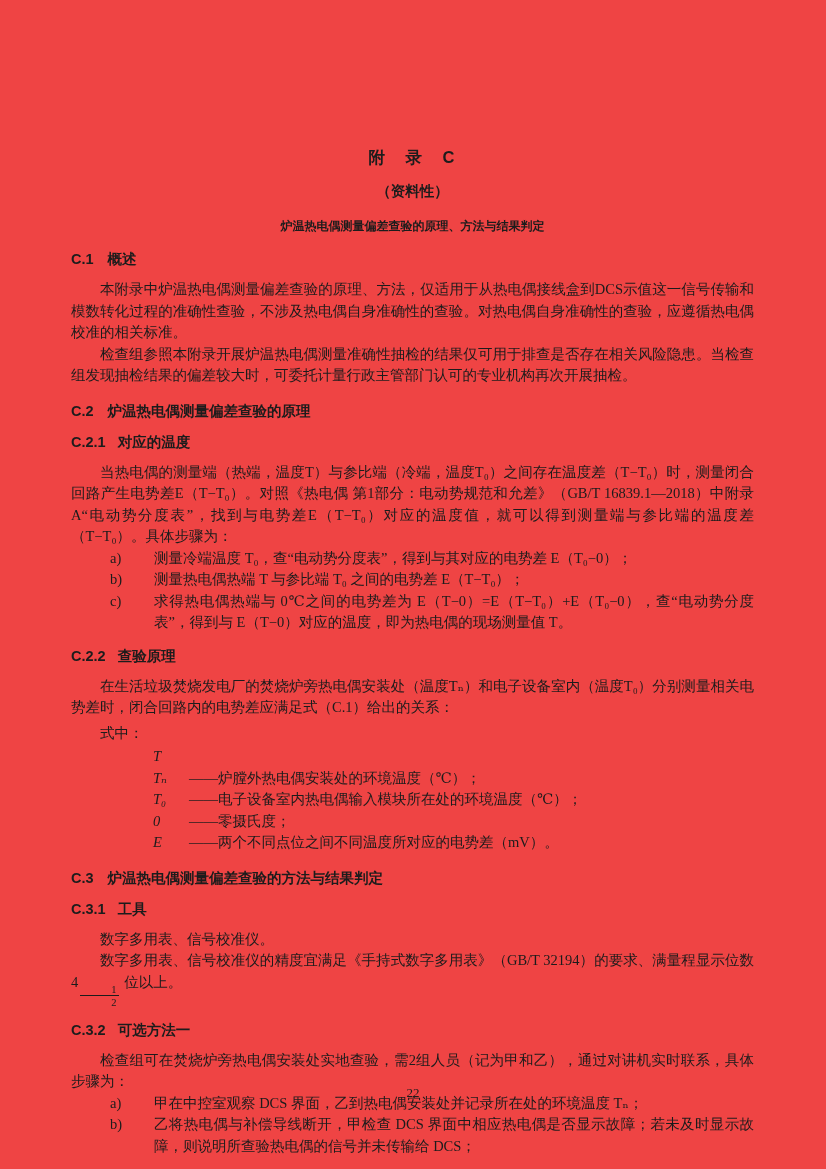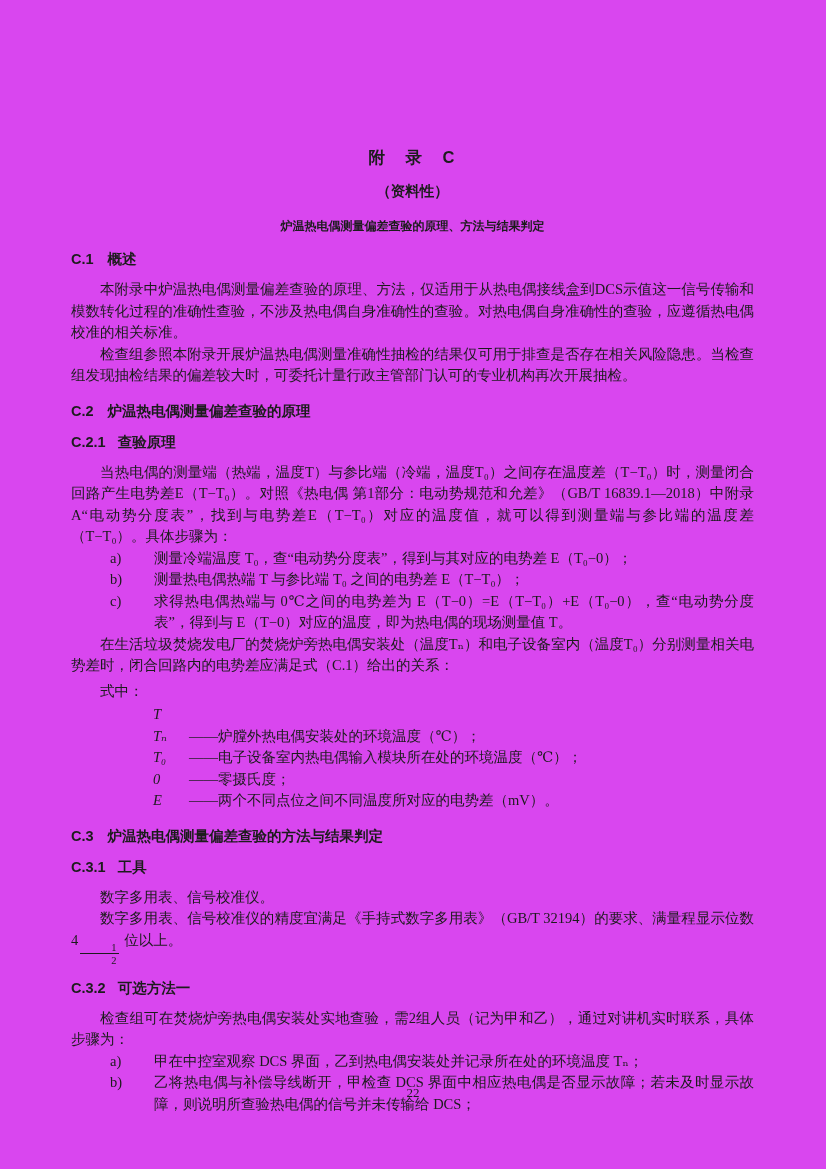--- a/index.html
+++ b/index.html
@@ -1,17 +1,17 @@
 <!DOCTYPE html>
 <html><head>
 <meta charset="utf-8">
 <style>
   html,body { margin:0; padding:0; background:#e8e8e8; }
   .page {
-    width:826px; height:1169px; margin:0 auto; background:#d946ef;
+    width:826px; height:1169px; margin:0 auto; background:#ef4444;
     box-sizing:border-box; position:relative; overflow:hidden;
     padding:148px 72px 0 71px;
     font-family:"Liberation Serif","DejaVu Serif",serif;
     color:#1c1c1c; font-size:14.5px; line-height:21.5px;
   }
   .center { text-align:center; }
   .app-label {
     font-family:"Liberation Sans","DejaVu Sans",sans-serif;
     font-weight:700; font-size:16.5px; letter-spacing:2px; line-height:18px;
   }
@@ -77,38 +77,42 @@
   <p class="body">本附录中炉温热电偶测量偏差查验的原理、方法，仅适用于从热电偶接线盒到DCS示值这一信号传输和模数转化过程的准确性查验，不涉及热电偶自身准确性的查验。对热电偶自身准确性的查验，应遵循热电偶校准的相关标准。</p>
   <p class="body">检查组参照本附录开展炉温热电偶测量准确性抽检的结果仅可用于排查是否存在相关风险隐患。当检查组发现抽检结果的偏差较大时，可委托计量行政主管部门认可的专业机构再次开展抽检。</p>
 
   <div class="h1">
     <span class="hno">C.2</span>
     <span>炉温热电偶测量偏差查验的原理</span>
   </div>
 
   <div class="h2">
     <span class="hno">C.2.1</span>
-    <span>查验原理</span>
+    <span>对应的温度</span>
   </div>
   <p class="body">当热电偶的测量端（热端，温度T）与参比端（冷端，温度T₀）之间存在温度差（T−T₀）时，测量闭合回路产生电势差E（T−T₀）。对照《热电偶 第1部分：电动势规范和允差》（GB/T 16839.1—2018）中附录A“电动势分度表”，找到与电势差E（T−T₀）对应的温度值，就可以得到测量端与参比端的温度差（T−T₀）。具体步骤为：</p>
   <div class="list">
     <div class="li">
       <span class="marker">a)</span>
       <span class="li-text">测量冷端温度 T₀，查“电动势分度表”，得到与其对应的电势差 E（T₀−0）；</span>
     </div>
     <div class="li">
       <span class="marker">b)</span>
       <span class="li-text">测量热电偶热端 T 与参比端 T₀ 之间的电势差 E（T−T₀）；</span>
     </div>
     <div class="li">
       <span class="marker">c)</span>
       <span class="li-text">求得热电偶热端与 0℃之间的电势差为 E（T−0）=E（T−T₀）+E（T₀−0），查“电动势分度表”，得到与 E（T−0）对应的温度，即为热电偶的现场测量值 T。</span>
     </div>
   </div>
 
+  <div class="h2">
+    <span class="hno">C.2.2</span>
+    <span>查验原理</span>
+  </div>
   <p class="body">在生活垃圾焚烧发电厂的焚烧炉旁热电偶安装处（温度Tₙ）和电子设备室内（温度T₀）分别测量相关电势差时，闭合回路内的电势差应满足式（C.1）给出的关系：</p>
   <p class="where">式中：</p>
   <div class="list">
     <div class="def">
       <span class="sym">T</span>
     </div>
     <div class="def">
       <span class="sym">Tₙ</span>
       <span class="desc">——炉膛外热电偶安装处的环境温度（℃）；</span>
     </div>

